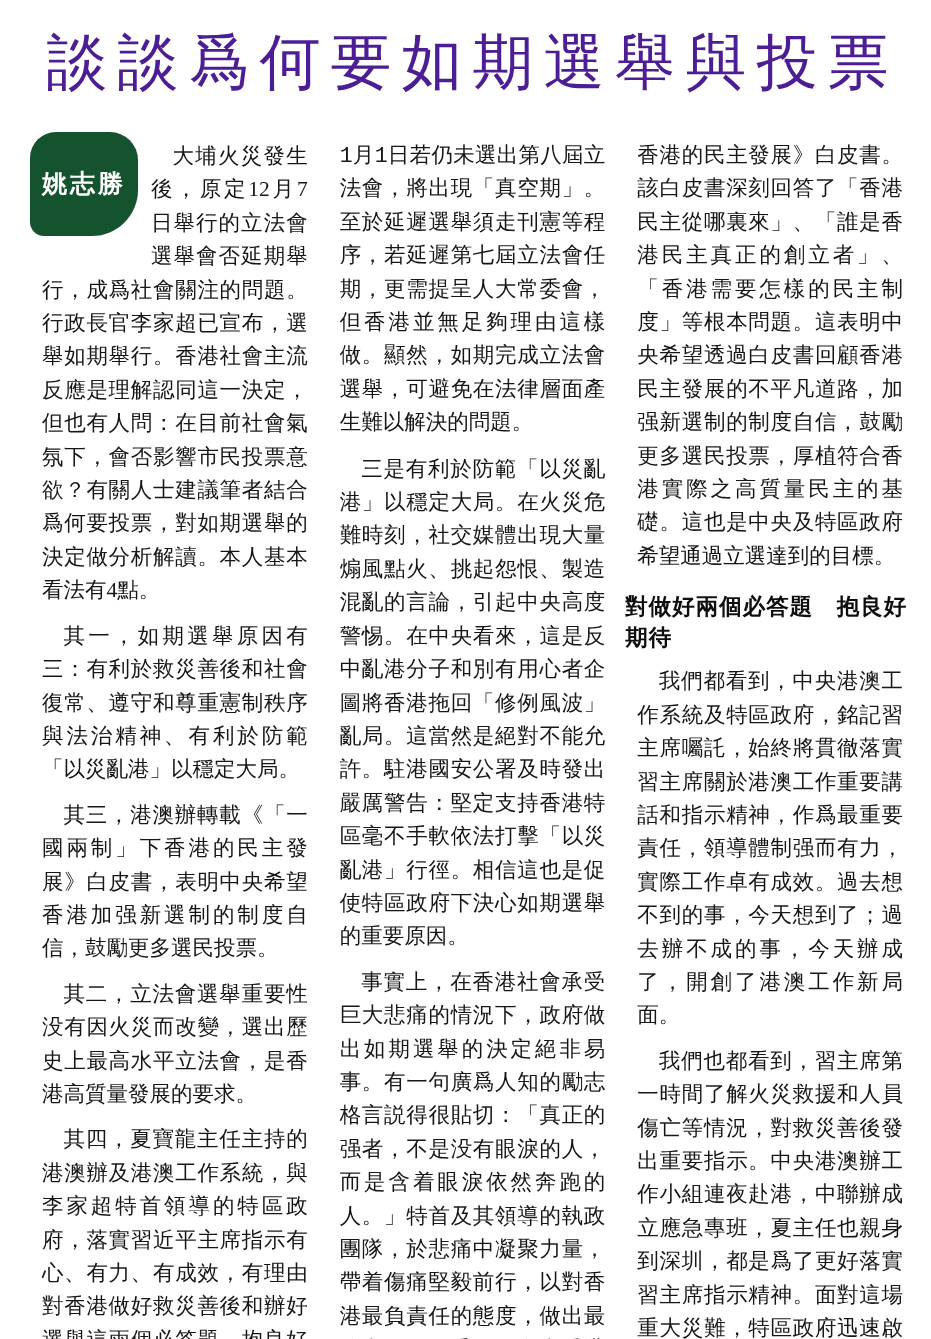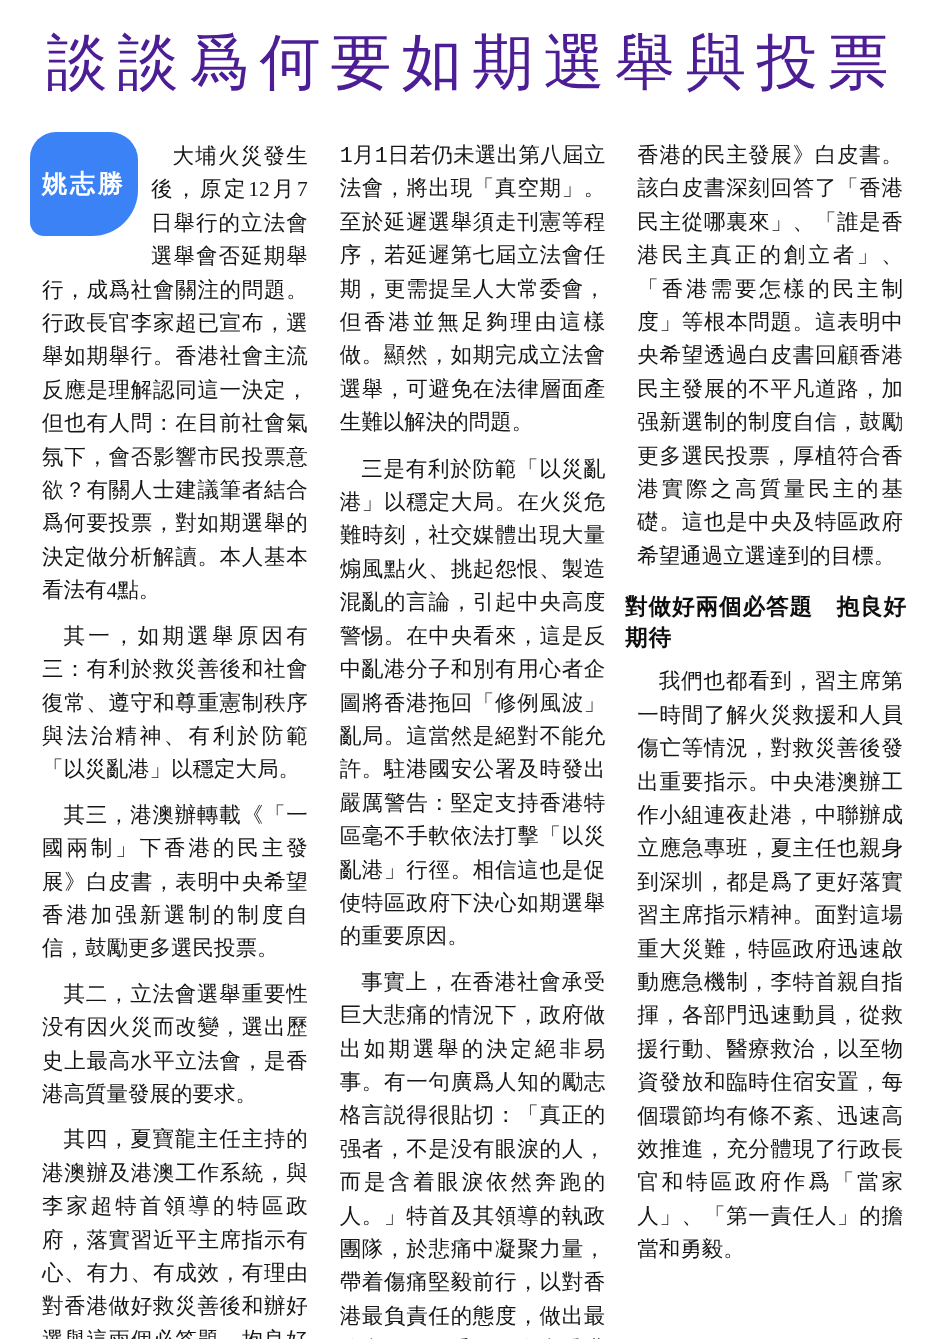--- a/index.html
+++ b/index.html
@@ -75,36 +75,37 @@
     letter-spacing: 3px;
   }
 </style>
 </head>
 <body>
 
 <div class="page" style="background: rgb(255, 255, 255);">
   <h1 class="title">談談爲何要如期選舉與投票</h1>
   <div class="columns">
     <div class="col" id="col-0">
-      <div class="badge" style="background: #3b82f6;">
+      <div class="badge" style="background: #14532d;">
         <span style="color: rgb(255, 255, 255);">姚志勝</span>
       </div>
     <p class="paragraph">大埔火災發生後，原定12月7日舉行的立法會選舉會否延期舉行，成爲社會關注的問題。行政長官李家超已宣布，選舉如期舉行。香港社會主流反應是理解認同這一決定，但也有人問：在目前社會氣氛下，會否影響市民投票意欲？有關人士建議筆者結合爲何要投票，對如期選舉的決定做分析解讀。本人基本看法有4點。</p>
         <p class="paragraph">其一，如期選舉原因有三：有利於救災善後和社會復常、遵守和尊重憲制秩序與法治精神、有利於防範「以災亂港」以穩定大局。</p>
         <p class="paragraph">其三，港澳辦轉載《「一國兩制」下香港的民主發展》白皮書，表明中央希望香港加强新選制的制度自信，鼓勵更多選民投票。</p>
         <p class="paragraph">其二，立法會選舉重要性没有因火災而改變，選出歷史上最高水平立法會，是香港高質量發展的要求。</p>
         <p class="paragraph">其四，夏寶龍主任主持的港澳辦及港澳工作系統，與李家超特首領導的特區政府，落實習近平主席指示有心、有力、有成效，有理由對香港做好救災善後和辦好選舉這兩個必答題，抱良好期待。</p>
         <h2 class="heading">以最負責任的態度
 做出最利香港決定</h2>
       </div>
     <div class="col" id="col-1">
         <p class="paragraph no-indent">1月1日若仍未選出第八屆立法會，將出現「真空期」。至於延遲選舉須走刊憲等程序，若延遲第七屆立法會任期，更需提呈人大常委會，但香港並無足夠理由這樣做。顯然，如期完成立法會選舉，可避免在法律層面產生難以解決的問題。</p>
         <p class="paragraph">三是有利於防範「以災亂港」以穩定大局。在火災危難時刻，社交媒體出現大量煽風點火、挑起怨恨、製造混亂的言論，引起中央高度警惕。在中央看來，這是反中亂港分子和別有用心者企圖將香港拖回「修例風波」亂局。這當然是絕對不能允許。駐港國安公署及時發出嚴厲警告：堅定支持香港特區毫不手軟依法打擊「以災亂港」行徑。相信這也是促使特區政府下決心如期選舉的重要原因。</p>
         <p class="paragraph">事實上，在香港社會承受巨大悲痛的情況下，政府做出如期選舉的決定絕非易事。有一句廣爲人知的勵志格言説得很貼切：「真正的强者，不是没有眼淚的人，而是含着眼淚依然奔跑的人。」特首及其領導的執政團隊，於悲痛中凝聚力量，帶着傷痛堅毅前行，以對香港最負責任的態度，做出最務實、最穩妥、最有利香港的決定。</p>
         <h2 class="heading">立選重要性　不因火災而改變</h2>
       </div>
     <div class="col" id="col-2">
         <p class="paragraph no-indent">香港的民主發展》白皮書。該白皮書深刻回答了「香港民主從哪裏來」、「誰是香港民主真正的創立者」、「香港需要怎樣的民主制度」等根本問題。這表明中央希望透過白皮書回顧香港民主發展的不平凡道路，加强新選制的制度自信，鼓勵更多選民投票，厚植符合香港實際之高質量民主的基礎。這也是中央及特區政府希望通過立選達到的目標。</p>
         <h2 class="heading">對做好兩個必答題　抱良好期待</h2>
+        <p class="paragraph">我們都看到，中央港澳工作系統及特區政府，銘記習主席囑託，始終將貫徹落實習主席關於港澳工作重要講話和指示精神，作爲最重要責任，領導體制强而有力，實際工作卓有成效。過去想不到的事，今天想到了；過去辦不成的事，今天辦成了，開創了港澳工作新局面。</p>
         <p class="paragraph">我們也都看到，習主席第一時間了解火災救援和人員傷亡等情況，對救災善後發出重要指示。中央港澳辦工作小組連夜赴港，中聯辦成立應急專班，夏主任也親身到深圳，都是爲了更好落實習主席指示精神。面對這場重大災難，特區政府迅速啟動應急機制，李特首親自指揮，各部門迅速動員，從救援行動、醫療救治，以至物資發放和臨時住宿安置，每個環節均有條不紊、迅速高效推進，充分體現了行政長官和特區政府作爲「當家人」、「第一責任人」的擔當和勇毅。</p>
       </div>
   </div>
 </div>
 
 </body></html>

